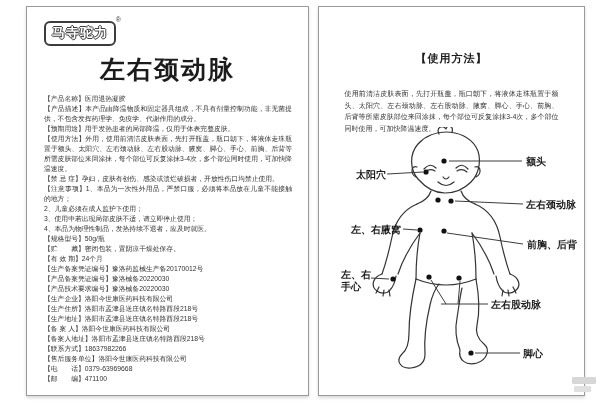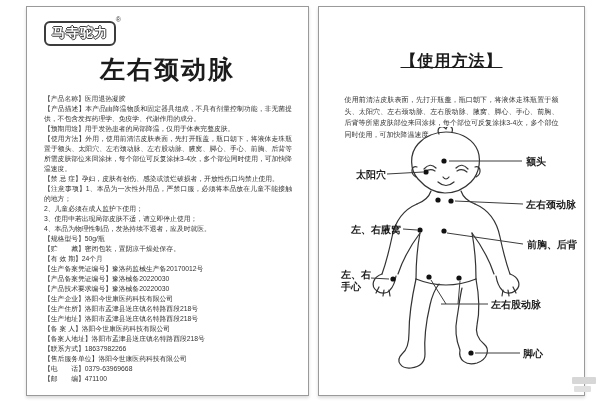--- a/index.html
+++ b/index.html
@@ -37,21 +37,21 @@
   }
   .entries{margin:8px 16px 0 17px;}
   .entries p.entry{
     margin:0;font-size:6.8px;line-height:10px;color:#333;
     text-align:justify;
   }
 
   
   .usage-heading{
     margin:44px 0 0;text-align:center;
-    font-size:16px;font-weight:700;letter-spacing:1px;color:#1b1b1b;text-decoration:underline;
+    font-size:11px;font-weight:700;letter-spacing:1px;color:#1b1b1b;
   }
   .usage-intro{
     margin:22px auto 0;width:214px;
     font-size:7px;line-height:11.5px;text-align:justify;color:#333;
   }
   .diagram{position:absolute;left:0;top:120px;}
   .outline{fill:none;stroke:#333;stroke-width:1.2;stroke-linecap:round;stroke-linejoin:round;}
   .fillw{fill:#fff;}
   .lead{stroke:#3c3c3c;stroke-width:1;fill:none;}
   .dot{fill:#111;stroke:none;}

